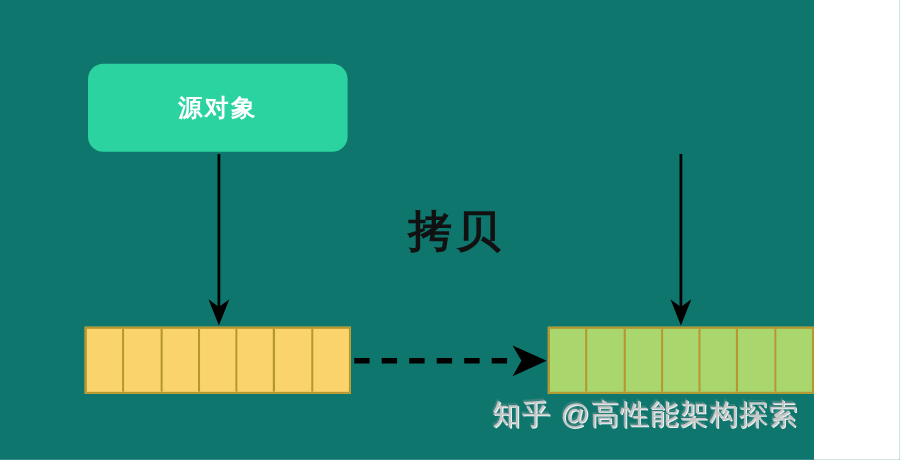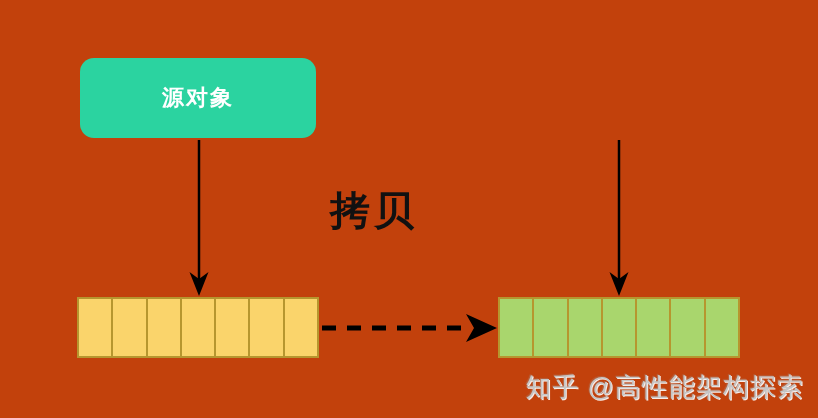--- a/index.html
+++ b/index.html
@@ -2,23 +2,23 @@
 <html><head>
 <meta charset="utf-8">
 <style>
   html, body { margin: 0; padding: 0; }
   body {
     font-family: "Liberation Sans", "DejaVu Sans", sans-serif;
     background: #ffffff;
   }
   .canvas {
     position: relative;
-    width: 818px;
+    width: 740px;
     height: 418px;
-    background: #c2410c;
+    background: #0f766e;
     overflow: hidden;
   }
   .node {
     position: absolute;
     top: 58px;
     height: 80px;
     border-radius: 14px;
     display: flex;
     align-items: center;
     justify-content: center;
@@ -27,20 +27,21 @@
     letter-spacing: 2px;
     box-sizing: border-box;
   }
   .node-source { left: 80px; width: 236px; }
   .node-dest   { left: 498px; width: 242px; border-style: solid; border-width: 3px; }
   .copy-label {
     position: absolute;
     left: 330px;
     top: 183px;
     width: 170px;
+    text-align: center;
     font-size: 40px;
     font-weight: 700;
     color: #111111;
     letter-spacing: 4px;
   }
   .arrows-layer {
     position: absolute;
     left: 0; top: 0;
     width: 818px;
     height: 418px;
@@ -60,21 +61,21 @@
   .array-dest   { left: 498px; }
   .cell {
     flex: 1;
     background: var(--cell-fill);
     border-right: 2px solid var(--cell-border);
   }
   .cell:last-child { border-right: none; }
   .watermark {
     position: absolute;
     right: 14px;
-    top: 370px;
+    top: 359px;
     font-size: 26px;
     letter-spacing: 1px;
     text-shadow: 1px 1px 0 rgba(255,255,255,0.9), -1px -1px 1px rgba(160,160,160,0.35);
     white-space: nowrap;
   }
 </style>
 </head>
 <body>
 
 <div class="canvas">

